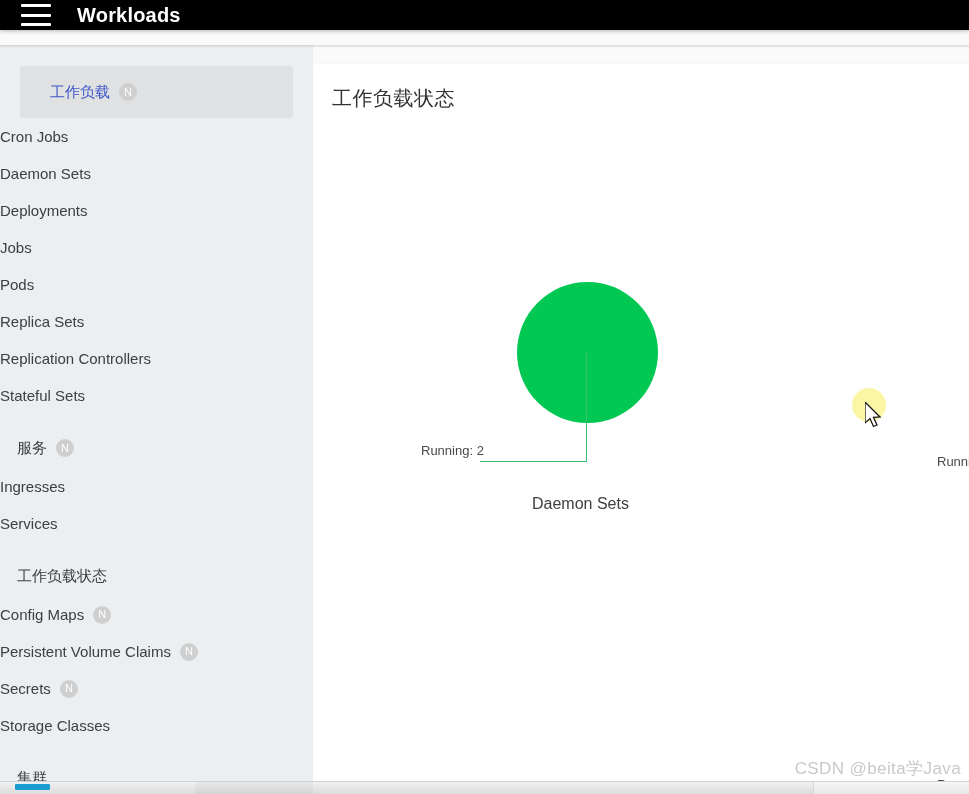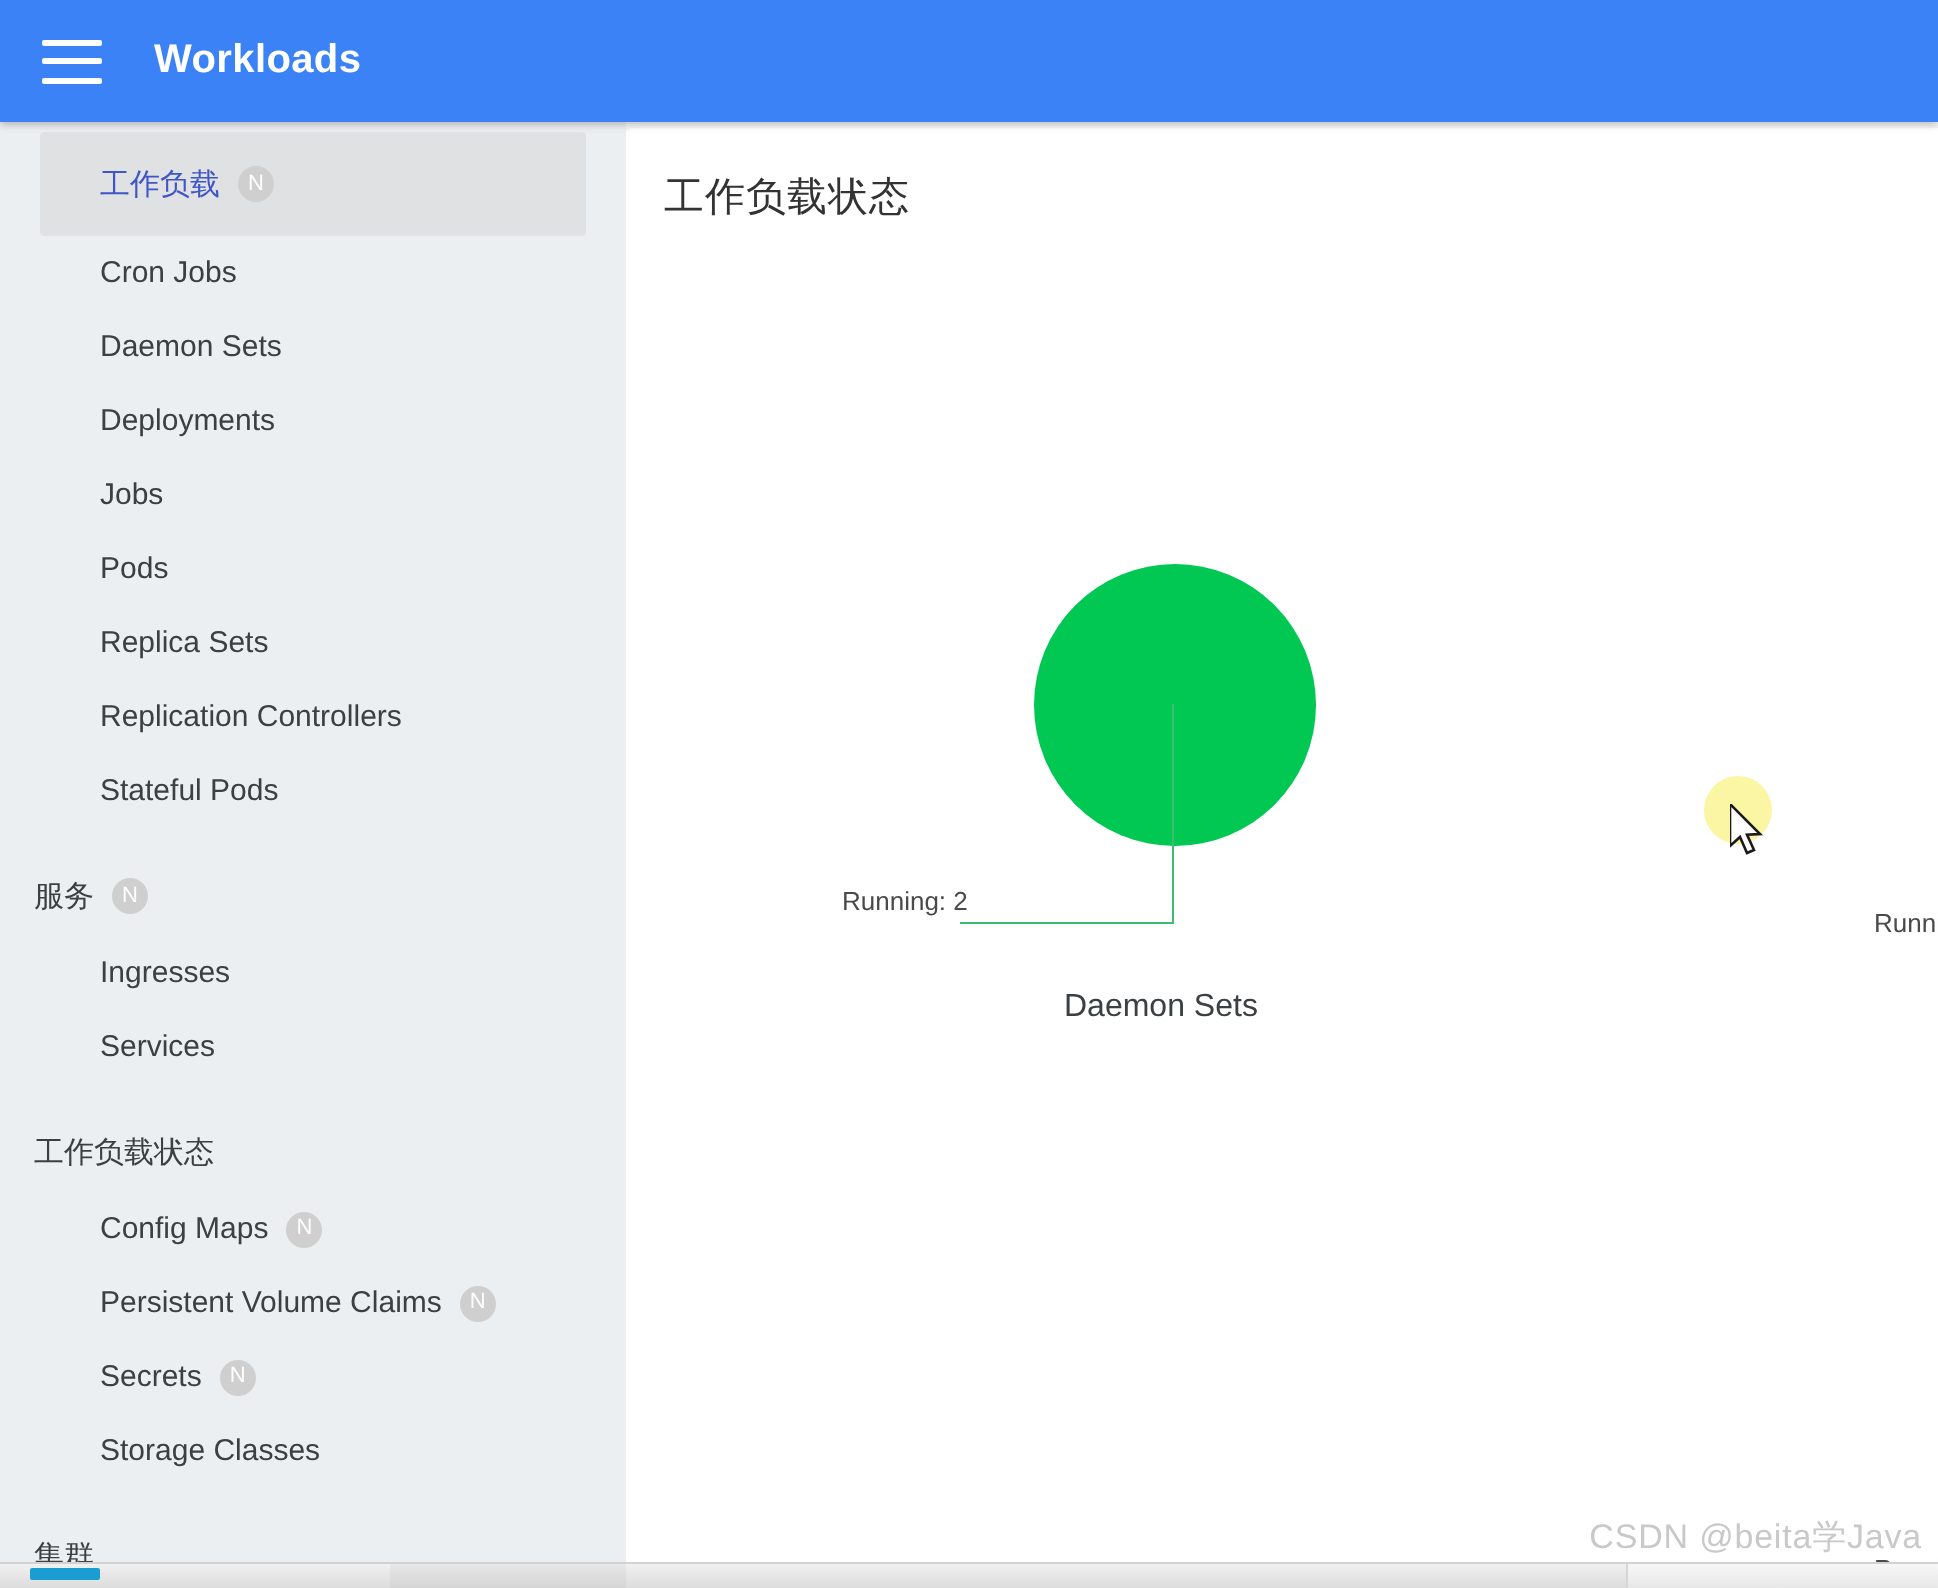--- a/index.html
+++ b/index.html
@@ -18,22 +18,22 @@
     height: 794px;
     background: #fafafa;
     overflow: hidden;
   }
 
   
   .topbar {
     position: absolute;
     top: 0; left: 0;
     width: 969px;
-    height: 61px;
-    background: #3b82f6;
+    height: 30px;
+    background: #000000;
     display: flex;
     align-items: center;
     z-index: 20;
     box-shadow: 0 1px 4px rgba(0,0,0,.28);
   }
   .hamburger {
     width: 30px; height: 22px;
     margin-left: 21px;
     display: flex; flex-direction: column;
     justify-content: space-between;
@@ -62,21 +62,20 @@
     height: 749px;
     background: #eceff1;
     overflow: hidden;
     padding-top: 21px;
   }
   .nav-item {
     position: relative;
     height: 37px;
     display: flex;
     align-items: center;
-    padding-left: 50px;
     cursor: pointer;
     font-size: 15px;
     color: #3c4043;
     white-space: nowrap;
   }
   .nav-item.active {
     background: #dfe1e3;
     color: #3367e0;
     margin: 0 20px 0 20px;
     padding-left: 30px;
@@ -315,21 +314,21 @@
     <div class="nav-item">
       <span>Pods</span>
     </div>
     <div class="nav-item">
       <span>Replica Sets</span>
     </div>
     <div class="nav-item">
       <span>Replication Controllers</span>
     </div>
     <div class="nav-item">
-      <span>Stateful Pods</span>
+      <span>Stateful Sets</span>
     </div>
 
     <div class="nav-group spaced">
       <span>服务</span>
       <span class="badge-n">N</span>
     </div>
     <div class="nav-item">
       <span>Ingresses</span>
     </div>
     <div class="nav-item">

